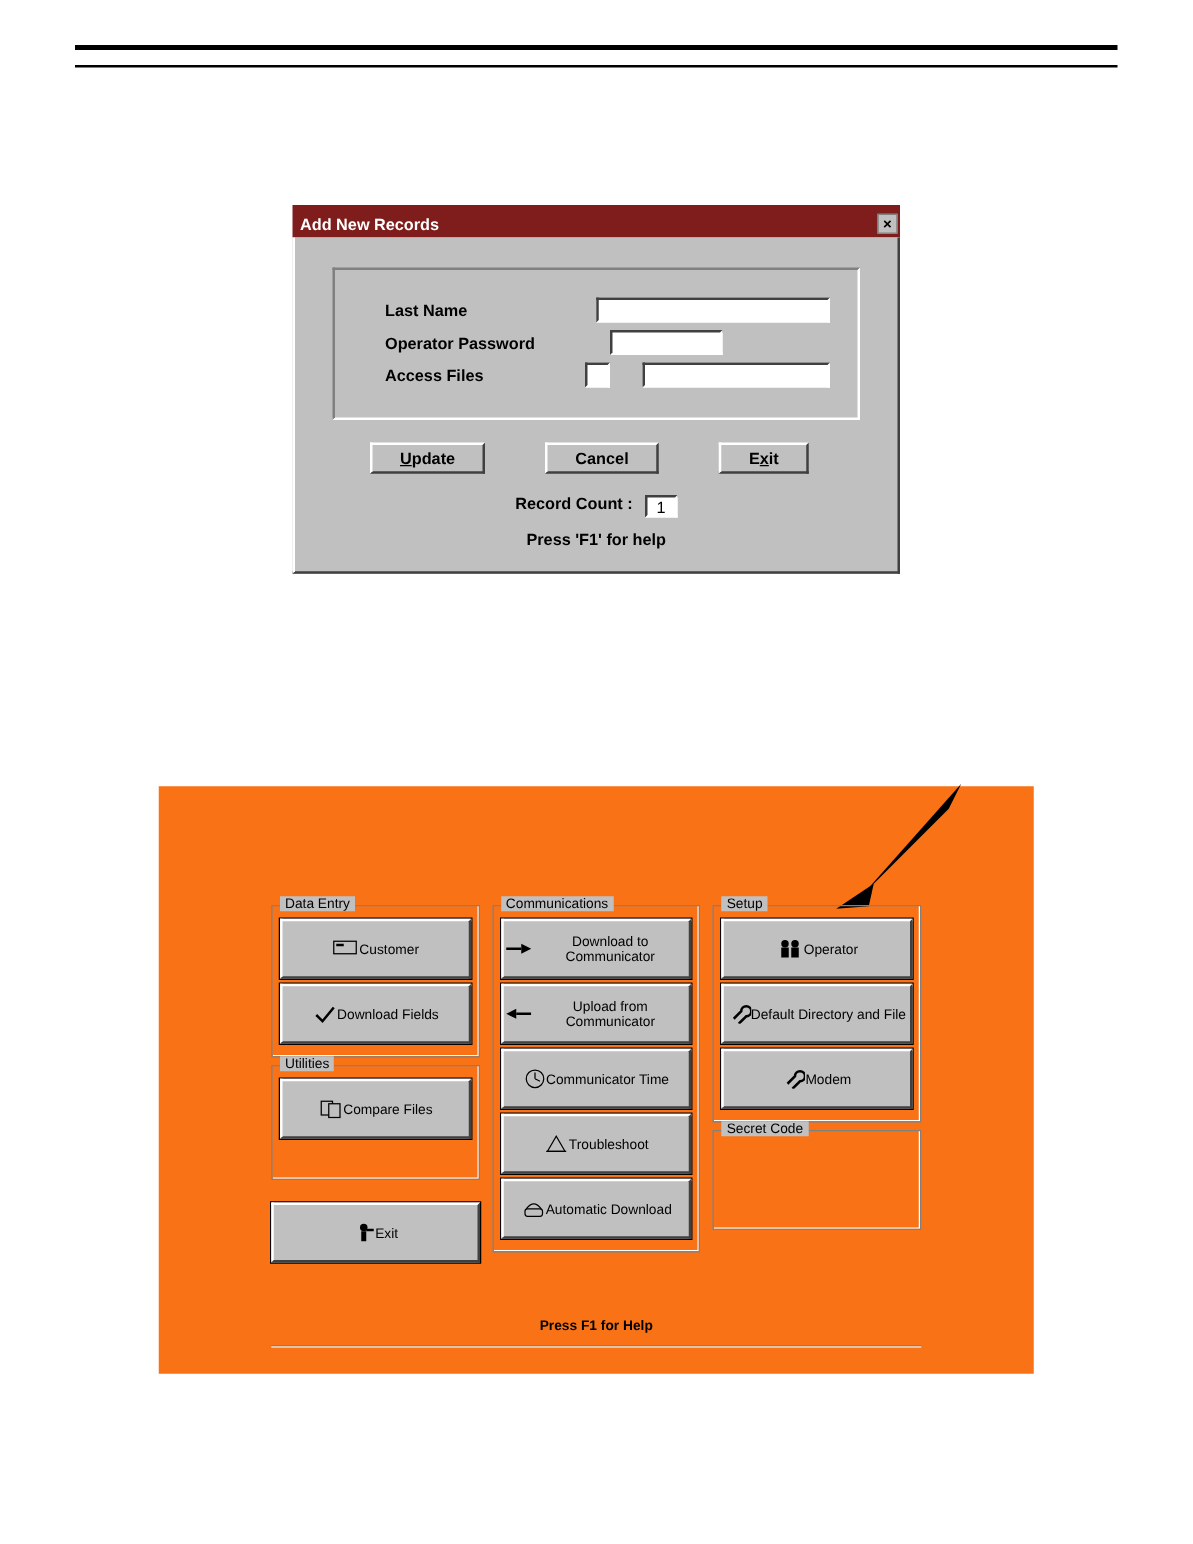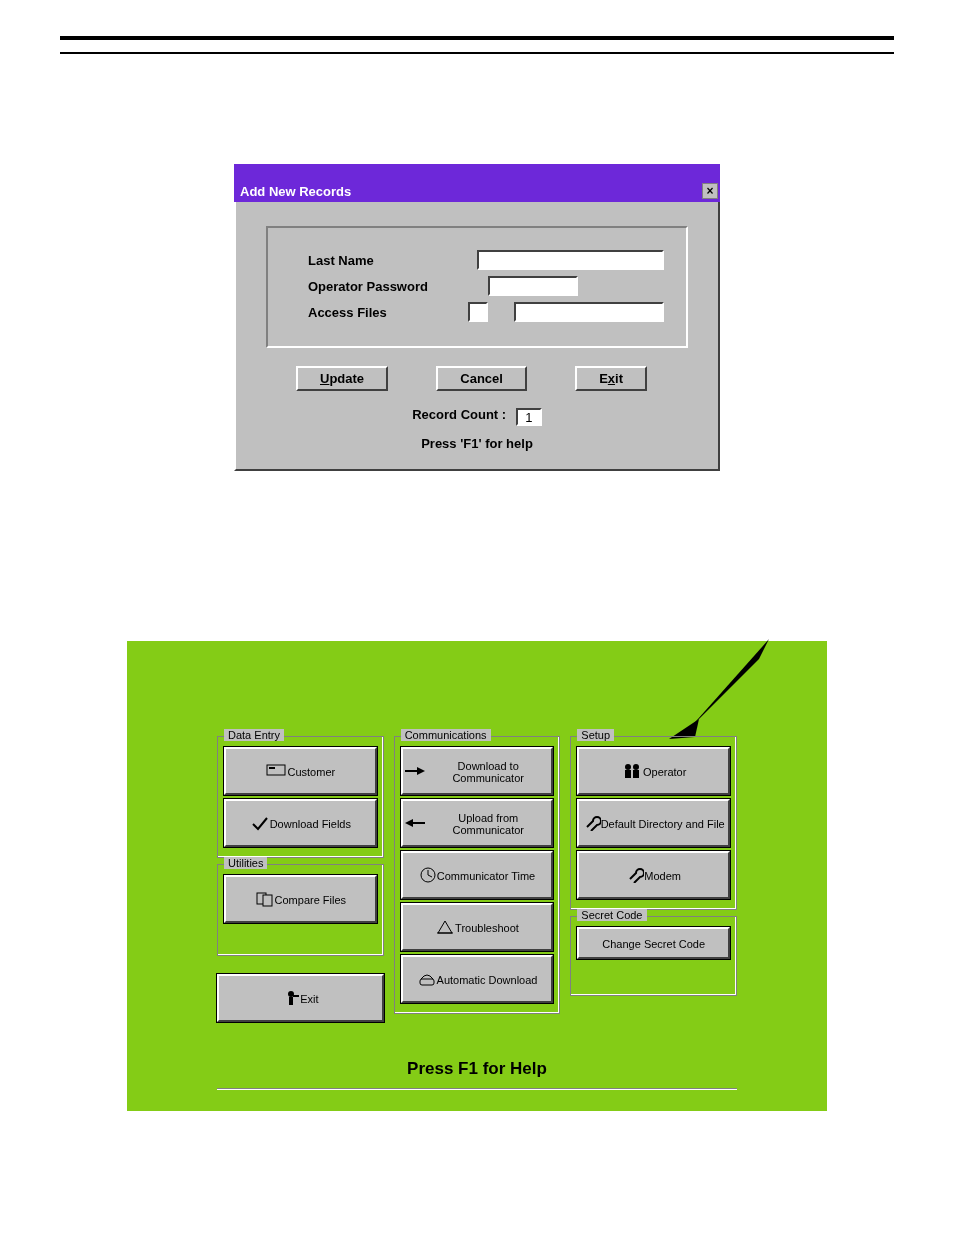--- a/index.html
+++ b/index.html
@@ -24,27 +24,27 @@
     border-top: 2px solid #000;
     margin: 0 0 110px 0;
   }
 
   
   .dialog-shot {
     width: 486px;
     margin: 0 auto 170px auto;
   }
   .titlebar {
-    background: #6d28d9;
+    background: #7f1d1d;
     color: #fff;
     display: flex;
     align-items: center;
     justify-content: space-between;
     height: 22px;
-    padding: 16px 2px 0 6px;
+    padding: 4px 2px 0 6px;
     font-weight: bold;
     font-size: 13px;
   }
   .titlebar .close-box {
     width: 16px;
     height: 16px;
     background: #c0c0c0;
     color: #000;
     display: flex;
     align-items: center;
@@ -129,21 +129,21 @@
     font-weight: bold;
     font-size: 13px;
     margin-top: 10px;
   }
 
   
   .mainshot {
     width: 700px;
     height: 470px;
     margin: 0 auto;
-    background: #84cc16;
+    background: #f97316;
     position: relative;
     padding-top: 95px;
     box-sizing: border-box;
   }
   .columns {
     display: flex;
     gap: 10px;
     padding: 0 90px 0 90px;
   }
   .col {
@@ -186,21 +186,21 @@
   .tool-btn svg { pointer-events:none; }
   .tool-btn .lbl { margin-top: 2px; }
   .tool-btn.single-line { height: 28px; flex-direction: row; }
 
   .help-center {
     position: absolute;
     left: 0; right: 0;
     bottom: 32px;
     text-align: center;
     font-weight: bold;
-    font-size: 17px;
+    font-size: 11px;
   }
   .baseline {
     position: absolute;
     left: 90px;
     right: 90px;
     bottom: 22px;
     border-top: 1px solid #808080;
     box-shadow: 0 1px 0 #fff;
   }
 
@@ -373,23 +373,20 @@
           <div class="tool-btn">
             <svg width="18" height="16">
                 <path d="M4 12 L10 6 A4 4 0 1 1 14 10 L8 16" fill="none" stroke="#000" stroke-width="2"></path>
               </svg>
             <span class="lbl">Modem</span>
           </div>
         </div>
 
         <div class="group" style="height:62px">
           <span class="group-title">Secret Code</span>
-          <div class="tool-btn single-line">
-            <span class="lbl">Change Secret Code</span>
-          </div>
         </div>
       </div>
     </div>
 
     <div class="help-center">Press F1 for Help</div>
     <div class="baseline"></div>
   </div>
 
 </div>
 

